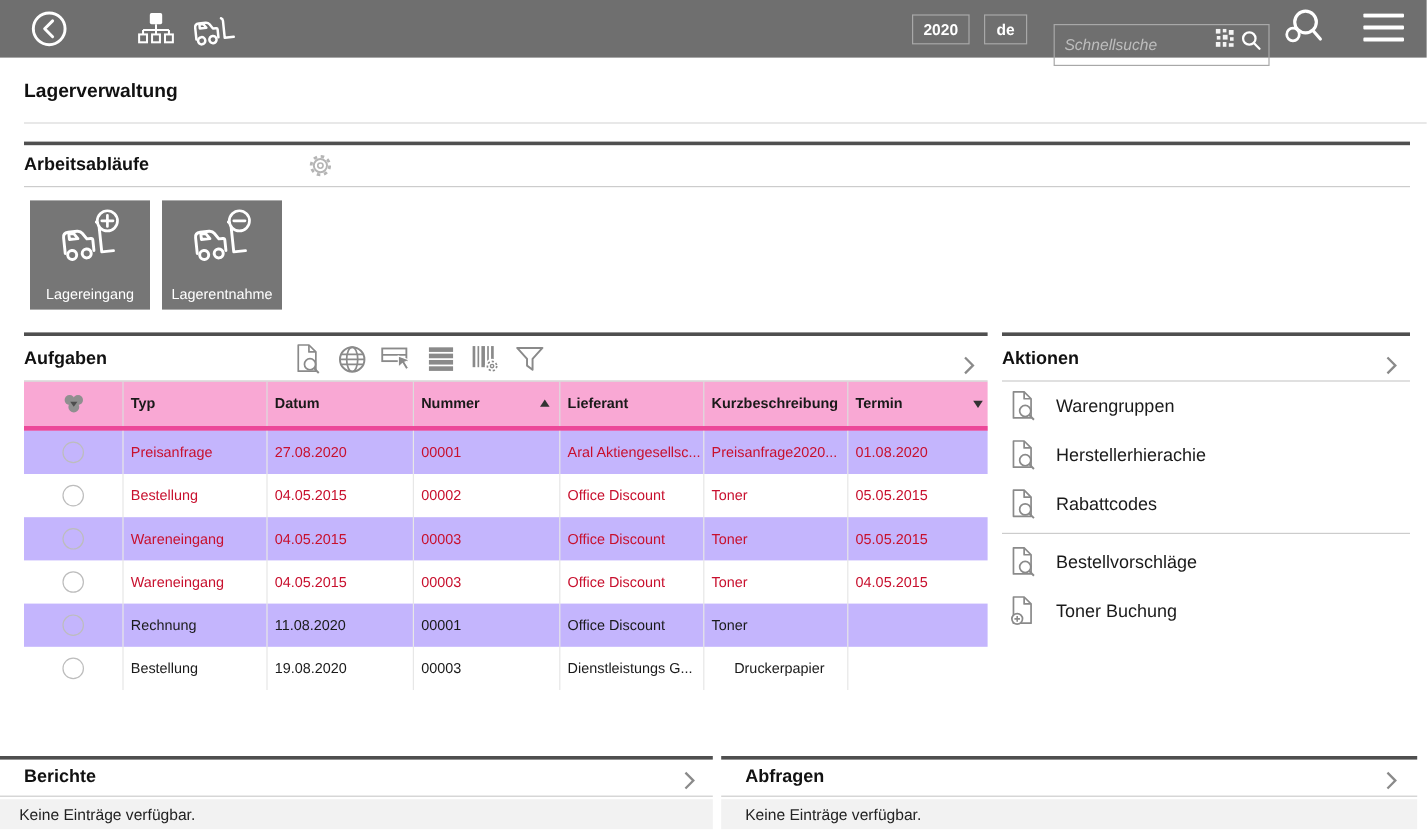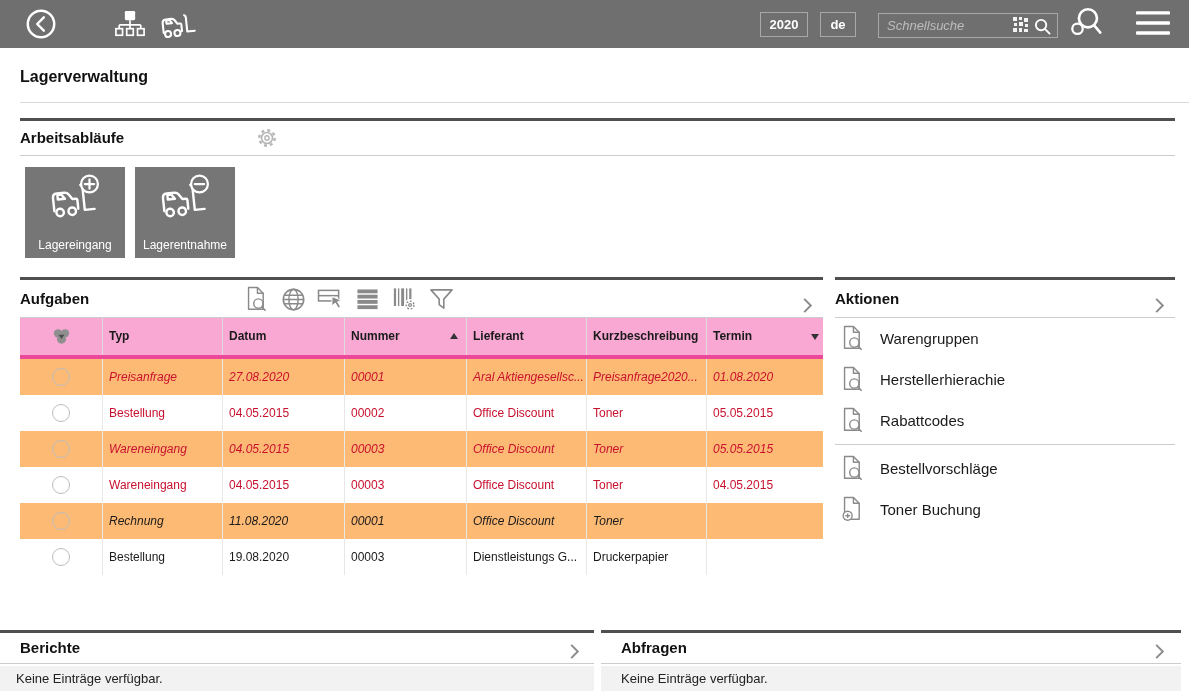--- a/index.html
+++ b/index.html
@@ -5,21 +5,21 @@
   html,body{margin:0;padding:0;}
   body{width:1189px;height:698px;position:relative;overflow:hidden;background:#fff;
        font-family:"Liberation Sans",sans-serif;color:#1a1a1a;}
   .abs{position:absolute;}
 
   
   .topbar{position:absolute;left:0;top:0;width:1189px;height:48px;background:#6f6f6f;}
   .tb-btn{position:absolute;display:flex;align-items:center;justify-content:center;cursor:pointer;}
   .box-btn{position:absolute;top:12px;height:23px;border:1px solid #a8a8a8;color:#fff;
            font-size:13px;font-weight:bold;text-align:center;line-height:23px;cursor:pointer;}
-  .searchwrap{position:absolute;left:878px;top:13px;width:180px;height:25px;border:1px solid #a8a8a8;box-sizing:border-box;}
+  .searchwrap{position:absolute;left:878px;top:20px;width:180px;height:35px;border:1px solid #a8a8a8;box-sizing:border-box;}
   .searchwrap input{width:100%;height:100%;box-sizing:border-box;background:transparent;border:none;outline:none;
            color:#fff;font-size:13px;padding:0 46px 0 8px;font-family:"Liberation Sans",sans-serif;}
   .searchwrap input::placeholder{color:#bdbdbd;font-style:italic;}
   .searchwrap .s-ic{position:absolute;top:3px;cursor:pointer;}
 
   
   .page-title{position:absolute;left:20px;top:68px;font-size:16px;font-weight:bold;color:#111;}
   .title-divider{position:absolute;left:20px;top:102px;width:1169px;border-top:1px solid #d9d9d9;}
 
   .sec-title{font-size:15px;font-weight:bold;color:#111;}
@@ -38,21 +38,21 @@
   
   .tasks{left:20px;top:277px;width:803px;}
   .tasks .sec-head{height:37px;line-height:37px;}
   .toolbar{position:absolute;left:222px;top:4px;display:flex;gap:8px;align-items:center;height:30px;}
   .toolbar .tbtn{width:29px;height:29px;display:flex;align-items:center;justify-content:center;cursor:pointer;}
   .thead{display:flex;height:37px;border-bottom:4px solid #ec4899;background:#f9a8d4;}
   .th{box-sizing:border-box;font-size:12px;font-weight:bold;line-height:37px;padding-left:6px;
       position:relative;border-left:1px solid #dcdcdc;cursor:pointer;white-space:nowrap;overflow:hidden;}
   .th:first-child{border-left:none;display:flex;align-items:center;justify-content:center;padding-left:0;}
   .tr{display:flex;height:36px;cursor:pointer;}
-  .tr.alt{background:#fdba74;font-style:italic;}
+  .tr.alt{background:#c4b5fd;}
   .td{box-sizing:border-box;font-size:12px;line-height:36px;padding-left:6px;border-left:1px solid #e7e7e7;
       white-space:nowrap;overflow:hidden;}
   .td:first-child{border-left:none;display:flex;align-items:center;justify-content:center;padding-left:0;}
   .tr.alert .td{color:#c8102e;}
   .radio{width:16px;height:16px;border:1.5px solid #bdbdbd;border-radius:50%;background:transparent;display:block;}
   .tri-up{position:absolute;right:8px;top:15px;width:0;height:0;
           border-left:4px solid transparent;border-right:4px solid transparent;border-bottom:6px solid #333;}
   .tri-down{position:absolute;right:4px;top:16px;width:0;height:0;
           border-left:4px solid transparent;border-right:4px solid transparent;border-top:6px solid #333;}
 
@@ -326,21 +326,21 @@
         <div class="td" style="width: 117px;"></div>
       </div>
       <div class="tr">
         <div class="td" style="width: 82px;">
           <span class="radio"></span>
         </div>
         <div class="td" style="width: 120px;">Bestellung</div>
         <div class="td" style="width: 122px;">19.08.2020</div>
         <div class="td" style="width: 122px;">00003</div>
         <div class="td" style="width: 120px;">Dienstleistungs G...</div>
-        <div class="td" style="width: 120px;">Druckerpapier</div>
+        <div class="td" style="width: 120px; text-align: center;">Druckerpapier</div>
         <div class="td" style="width: 117px;"></div>
       </div>
     </div>
 </div>
 
 <div class="abs actions dark-top">
   <div class="sec-head">
     <span class="sec-title">Aktionen</span>
     <span class="chev" style="right:10px;top:10px;">
       <svg viewBox="0 0 11 18" width="11" height="17">

